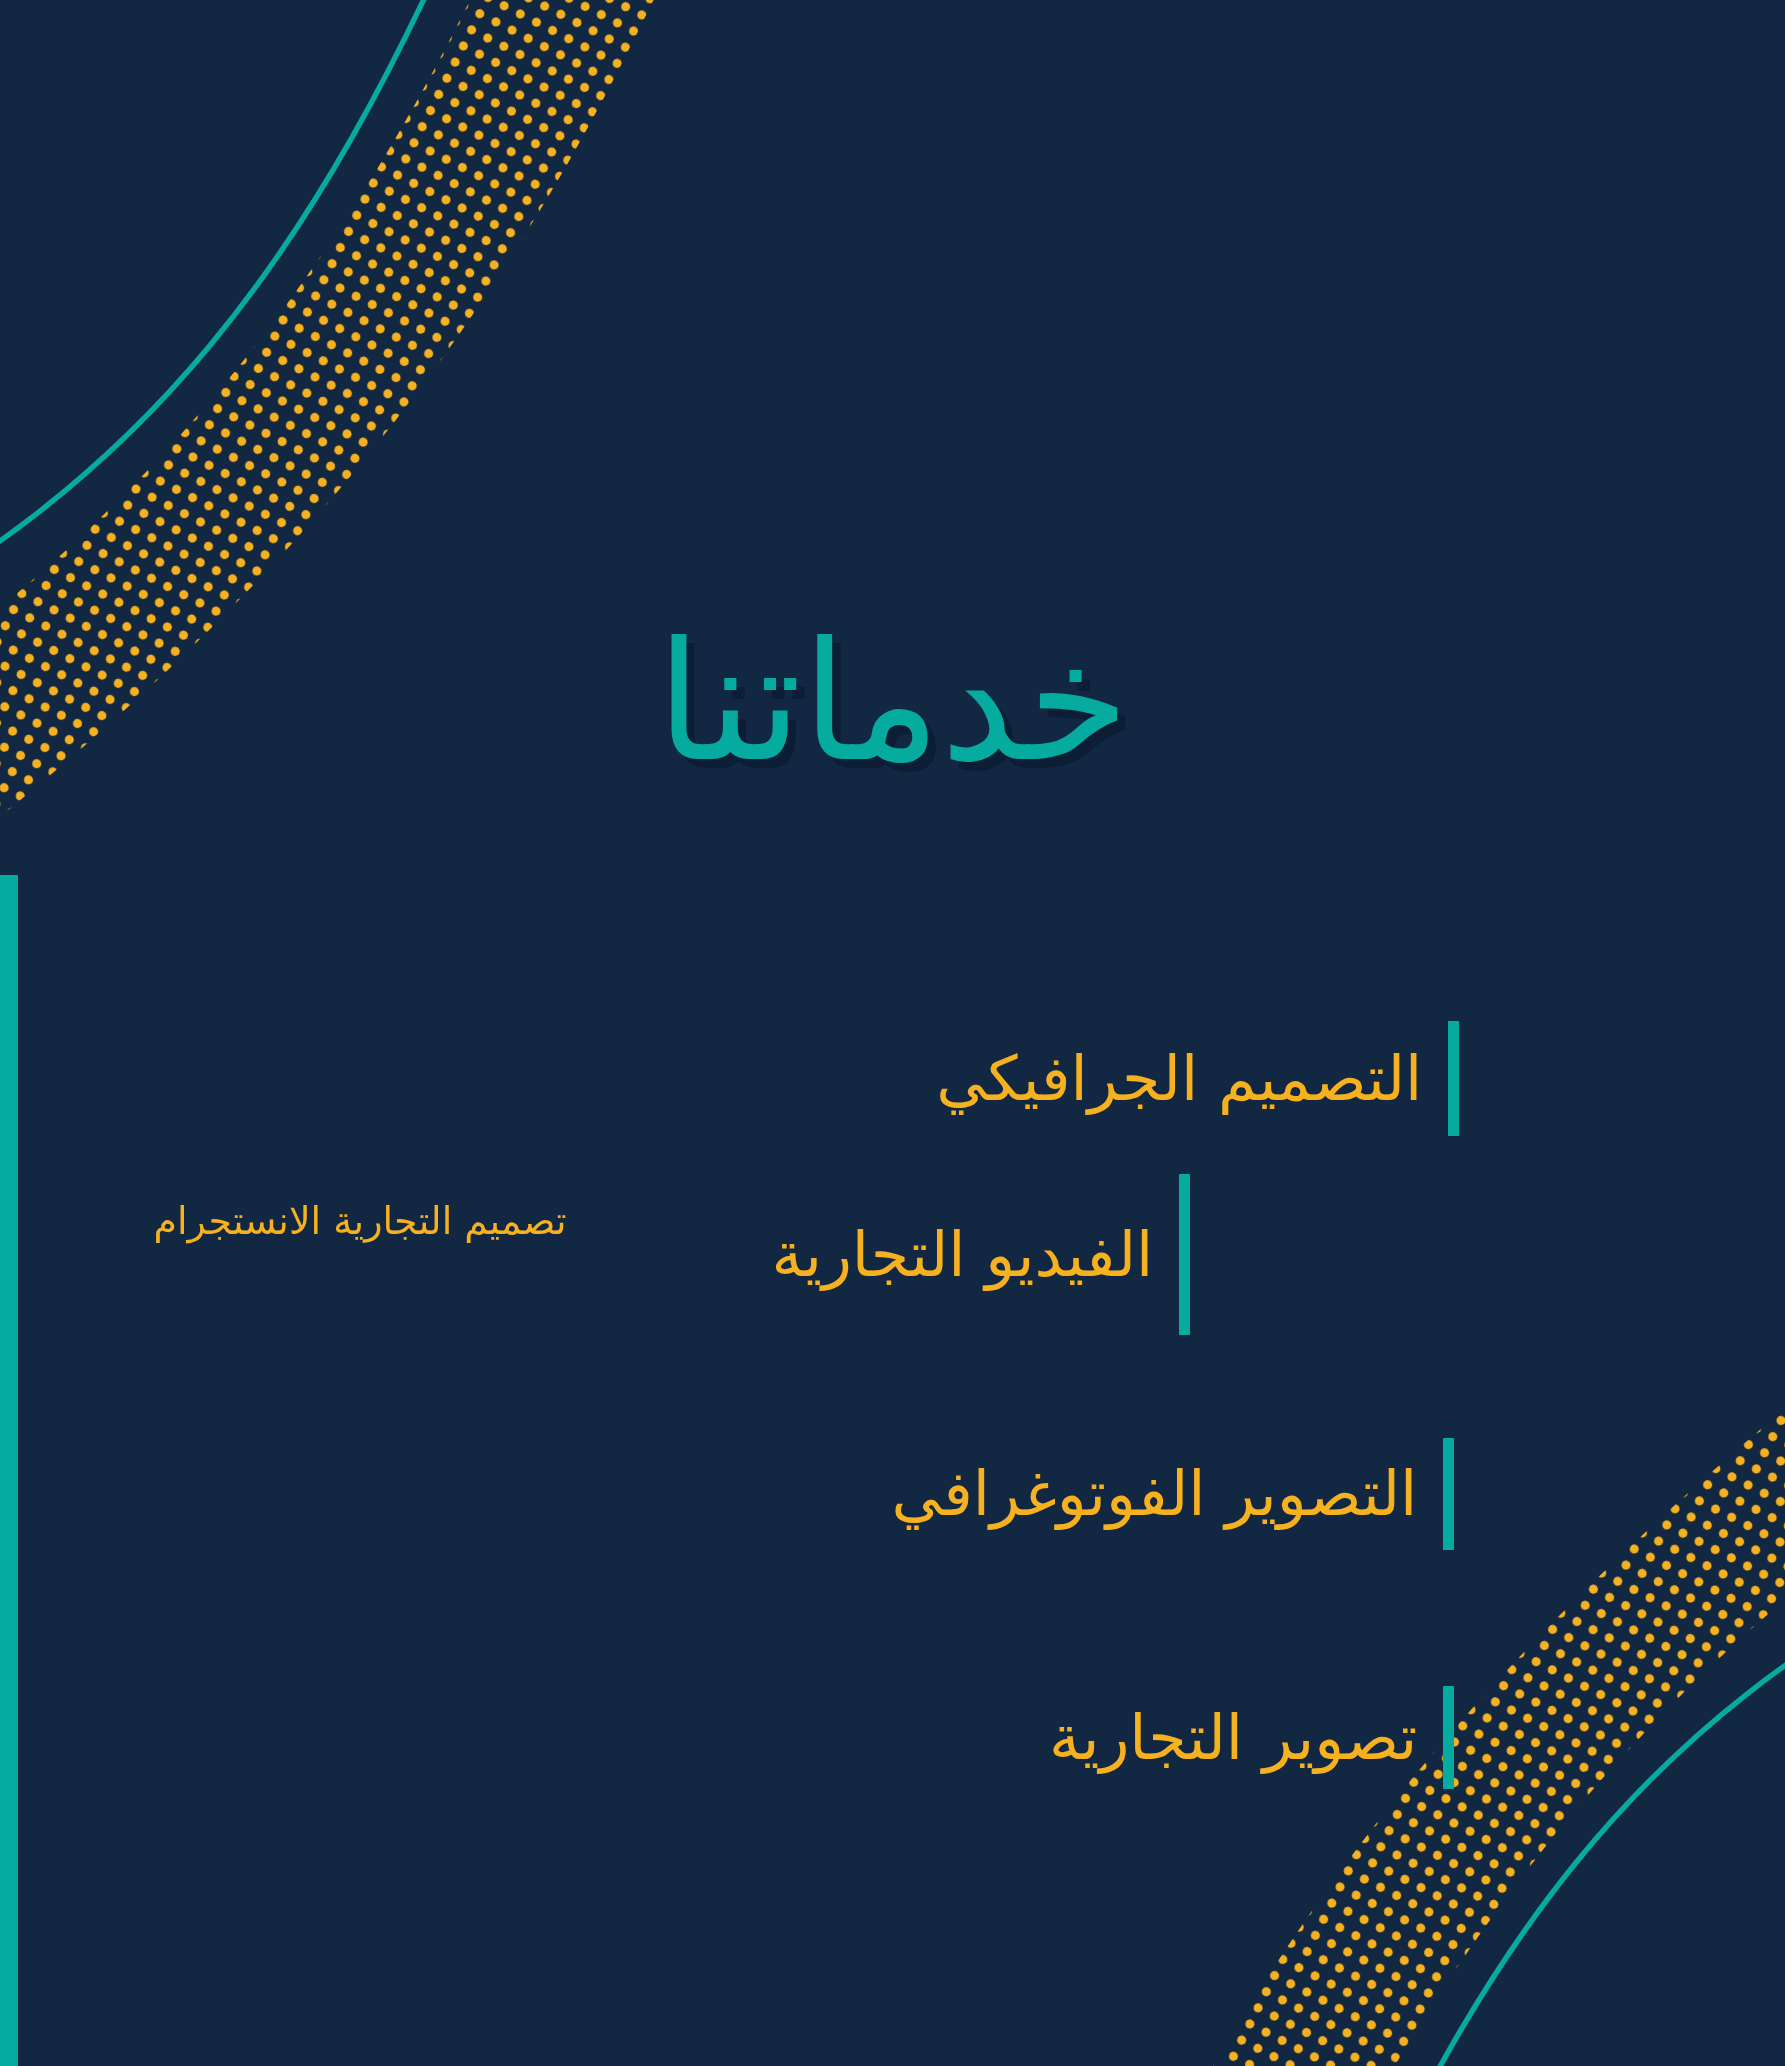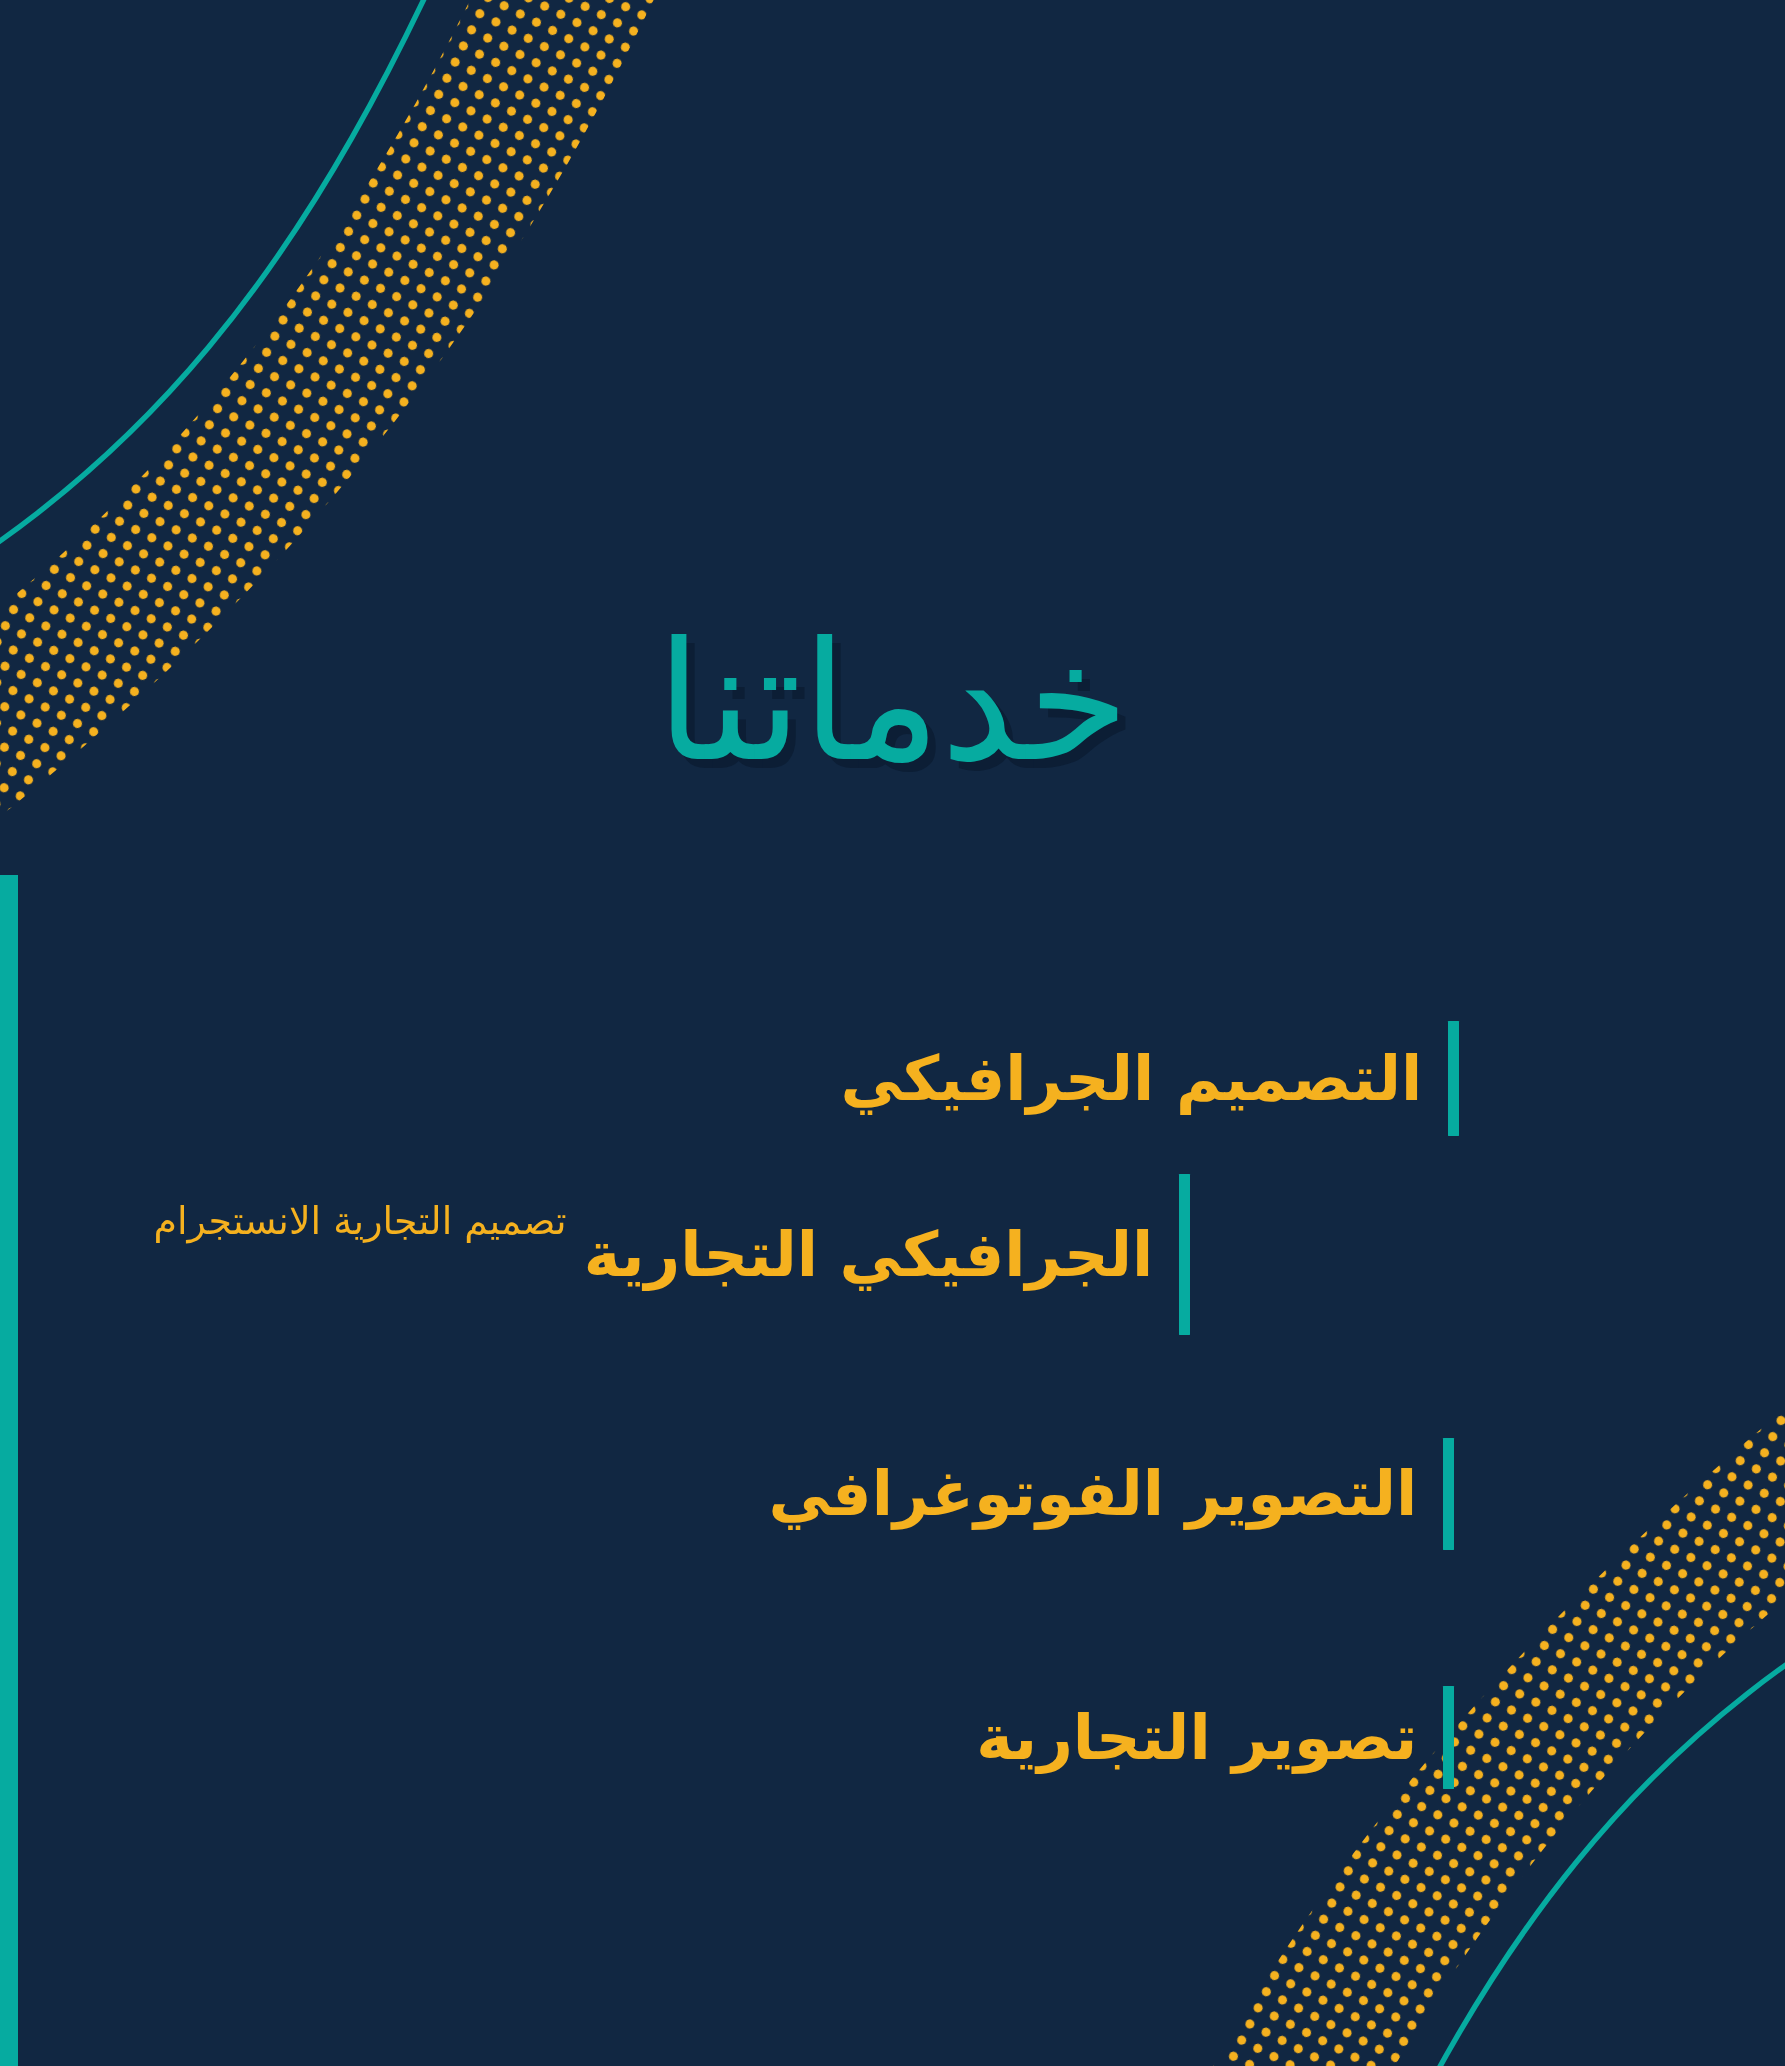--- a/index.html
+++ b/index.html
@@ -66,21 +66,21 @@
   .srv-row{
     display:flex;align-items:center;justify-content:flex-start;
     position:relative;
   }
   .srv-bar{
     width:10.7px;background:#06ABA0;flex:0 0 10.7px;border-radius:0.4px;
   }
   .srv-label{
     color:#F5B11F;
     font-size:62px;
-    font-weight:700;
+    font-weight:400;
     line-height:1.15;
     white-space:nowrap;
     text-align:right;
   }
 
   
   .row1{position:absolute;top:20.7px;right:326px;}
   .row1 .srv-bar{height:115px;}
   .row1 .srv-label{margin-right:26px;}
 
@@ -156,21 +156,21 @@
 
   <div class="services">
 
     <div class="srv-row row1">
       <div class="srv-bar"></div>
       <div class="srv-label">التصميم الجرافيكي</div>
     </div>
 
     <div class="srv-row row2">
       <div class="srv-bar"></div>
-      <div class="srv-label">الجرافيكي التجارية</div>
+      <div class="srv-label">الفيديو التجارية</div>
     </div>
 
     <div class="row2-sub">تصميم التجارية الانستجرام</div>
 
     <div class="srv-row row3">
       <div class="srv-bar"></div>
       <div class="srv-label">التصوير الفوتوغرافي</div>
     </div>
 
     <div class="srv-row row4">

